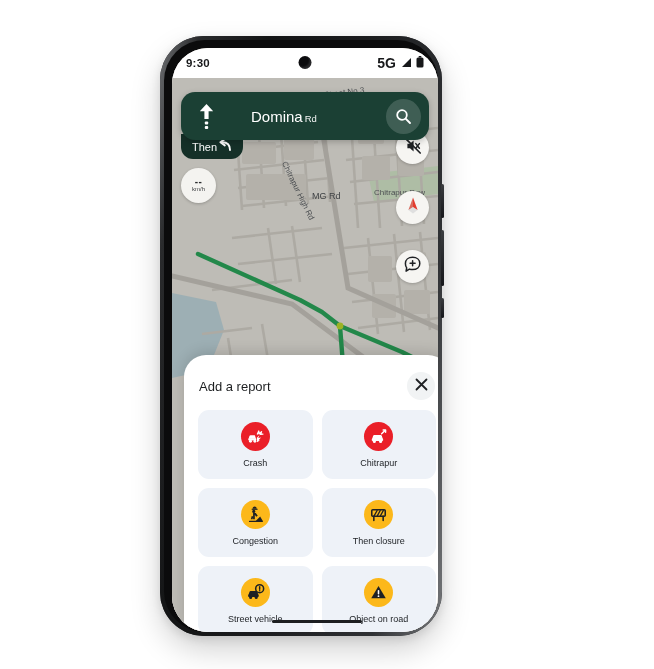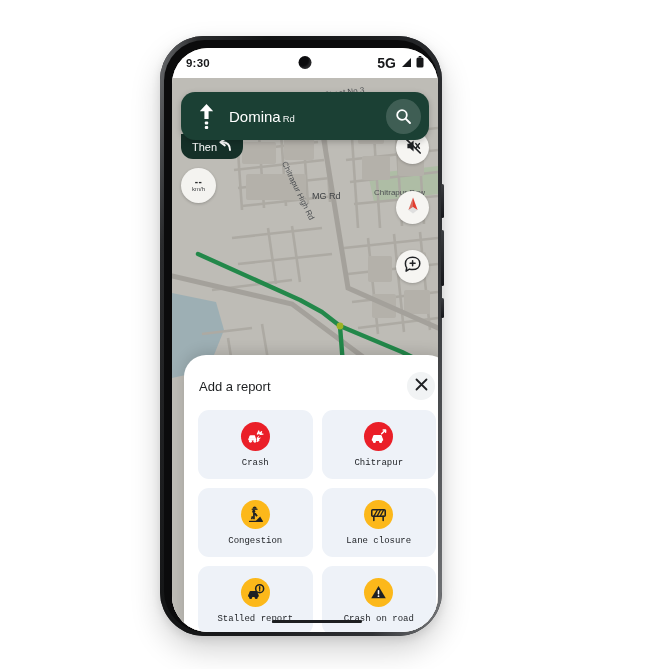--- a/index.html
+++ b/index.html
@@ -146,20 +146,21 @@
     width: 248px;
     height: 48px;
     background: #1b4034;
     border-radius: 14px;
     display: flex;
     align-items: center;
     padding: 16px 8px;
     box-sizing: border-box;
     z-index: 10;
     box-shadow: 0 2px 6px rgba(0,0,0,0.22);
+    gap: 22px;
   }
   .nav-arrow {
     width: 34px;
     display: flex;
     align-items: center;
     justify-content: center;
     flex: none;
   }
   .nav-street {
     flex: 1;
@@ -296,21 +297,20 @@
     display: flex;
     align-items: center;
     justify-content: center;
   }
 
   .grid {
     display: grid;
     grid-template-columns: 1fr 1fr;
     gap: 9px;
     padding: 0 14px;
-    font-family: Liberation Mono, monospace;
   }
   .card {
     background: #eef2f8;
     border-radius: 11px;
     height: 69px;
     display: flex;
     flex-direction: column;
     align-items: center;
     justify-content: center;
     gap: 7px;
@@ -577,47 +577,47 @@
             </div>
 
             <div class="card">
               <span class="card-icon" style="background:#fcb81a;">
                 <svg width="19" height="19" viewBox="0 0 22 22">
                   <rect x="3.2" y="5.6" width="15.6" height="7.4" rx="1.2" fill="none" stroke="#1f2124" stroke-width="1.8"></rect>
                   <path d="M6.2 12.2 L9.4 6.4 M9.8 12.2 L13 6.4 M13.4 12.2 L16.6 6.4" stroke="#1f2124" stroke-width="1.6" stroke-linecap="round"></path>
                   <path d="M5.6 13 L5.6 18 M16.4 13 L16.4 18" stroke="#1f2124" stroke-width="1.8" stroke-linecap="round"></path>
                 </svg>
               </span>
-              <span class="card-label">Lane closure</span>
+              <span class="card-label">Then closure</span>
             </div>
 
             <div class="card">
               <span class="card-icon" style="background:#fcb81a;">
                 <svg width="19" height="19" viewBox="0 0 22 22">
                   <path d="M2.8 13.8 L4 10.4 C4.2 9.7 4.7 9.4 5.4 9.4 L11.8 9.4 C12.5 9.4 13 9.7 13.2 10.4 L14.4 13.8 Z" fill="#1f2124"></path>
                   <rect x="2.4" y="13.4" width="12.4" height="2.8" rx="1.2" fill="#1f2124"></rect>
                   <circle cx="5.4" cy="16.8" r="1.8" fill="#1f2124"></circle>
                   <circle cx="11.8" cy="16.8" r="1.8" fill="#1f2124"></circle>
                   <circle cx="15.8" cy="6.6" r="4.6" fill="none" stroke="#1f2124" stroke-width="1.8"></circle>
                   <path d="M15.8 4.2 L15.8 7.2" stroke="#1f2124" stroke-width="1.7" stroke-linecap="round"></path>
                   <circle cx="15.8" cy="9" r="0.9" fill="#1f2124"></circle>
                 </svg>
               </span>
-              <span class="card-label">Stalled report</span>
+              <span class="card-label">Street vehicle</span>
             </div>
 
             <div class="card">
               <span class="card-icon" style="background:#fcb81a;">
                 <svg width="19" height="19" viewBox="0 0 22 22">
                   <path d="M11 3.6 L19.4 17.6 L2.6 17.6 Z" fill="#1f2124"></path>
                   <rect x="10.1" y="8" width="1.8" height="5.4" rx="0.9" fill="#ffffff"></rect>
                   <circle cx="11" cy="15.2" r="1.05" fill="#ffffff"></circle>
                 </svg>
               </span>
-              <span class="card-label">Crash on road</span>
+              <span class="card-label">Object on road</span>
             </div>
 
           </div>
 
           <div class="home-indicator"></div>
         </div>
 
       </div>
     </div>
   </div>

